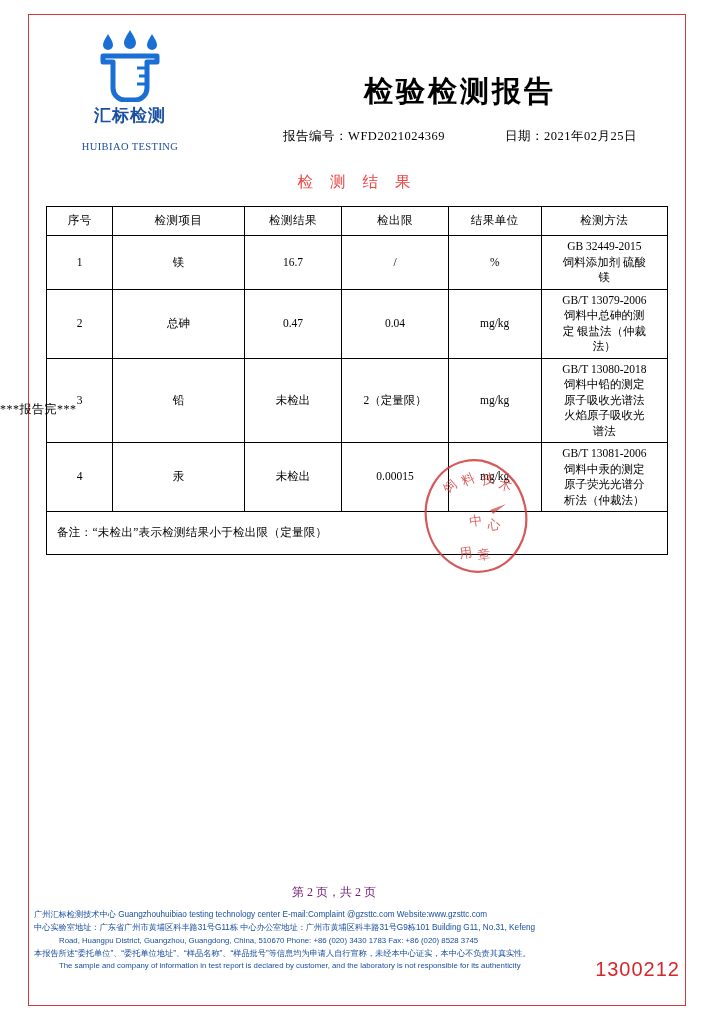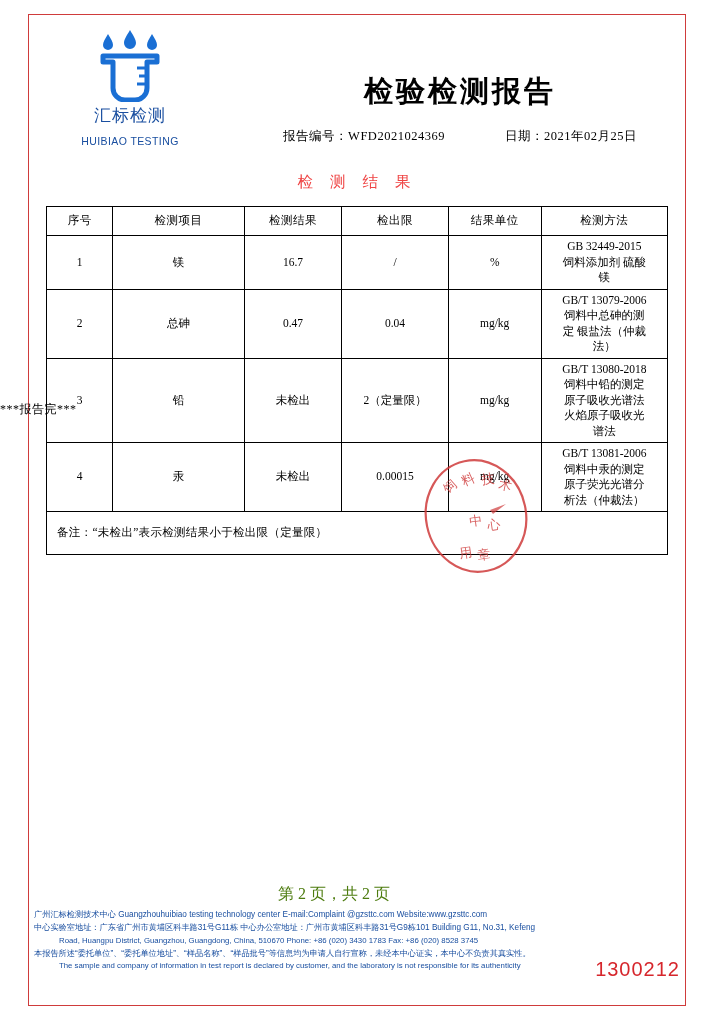--- a/index.html
+++ b/index.html
@@ -45,31 +45,31 @@
   }
   .logo-mark {
     position: relative;
     width: 90px;
     height: 72px;
     margin: 0 auto;
   }
   .logo-text-cn {
     font-family: "Liberation Sans", sans-serif;
     font-size: 17px;
-    font-weight: normal;
+    font-weight: bold;
     color: #1a4fa0;
     letter-spacing: 1px;
     margin-top: 2px;
   }
   .logo-text-en {
-    font-family: Liberation Sans, sans-serif;
+    font-family: Liberation Serif, serif;
     font-size: 10.5px;
     color: #1a4fa0;
     letter-spacing: 0.4px;
-    margin-top: 8px;
+    margin-top: 14px;
   }
 
   .title-block {
     position: absolute;
     left: 200px;
     top: 46px;
     width: 440px;
     text-align: center;
   }
   .doc-title {
@@ -166,22 +166,22 @@
   }
   .seal svg { display: block; }
 
   
   .page-num {
     position: absolute;
     left: 0;
     top: 884px;
     width: 668px;
     text-align: center;
-    font-size: 16px;
-    color: #4d7c0f;
+    font-size: 12px;
+    color: #701a75;
   }
   .footer {
     position: absolute;
     left: 34px;
     top: 908px;
     width: 600px;
     color: #1a4fa0;
     font-family: "Liberation Sans", sans-serif;
     font-size: 8.2px;
     line-height: 1.62;

